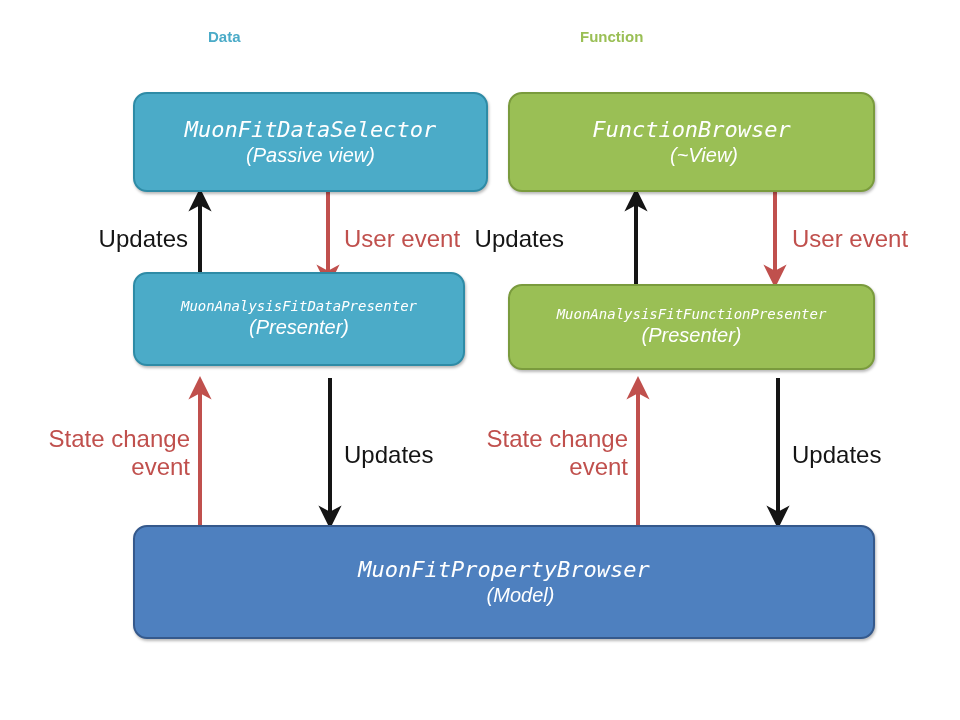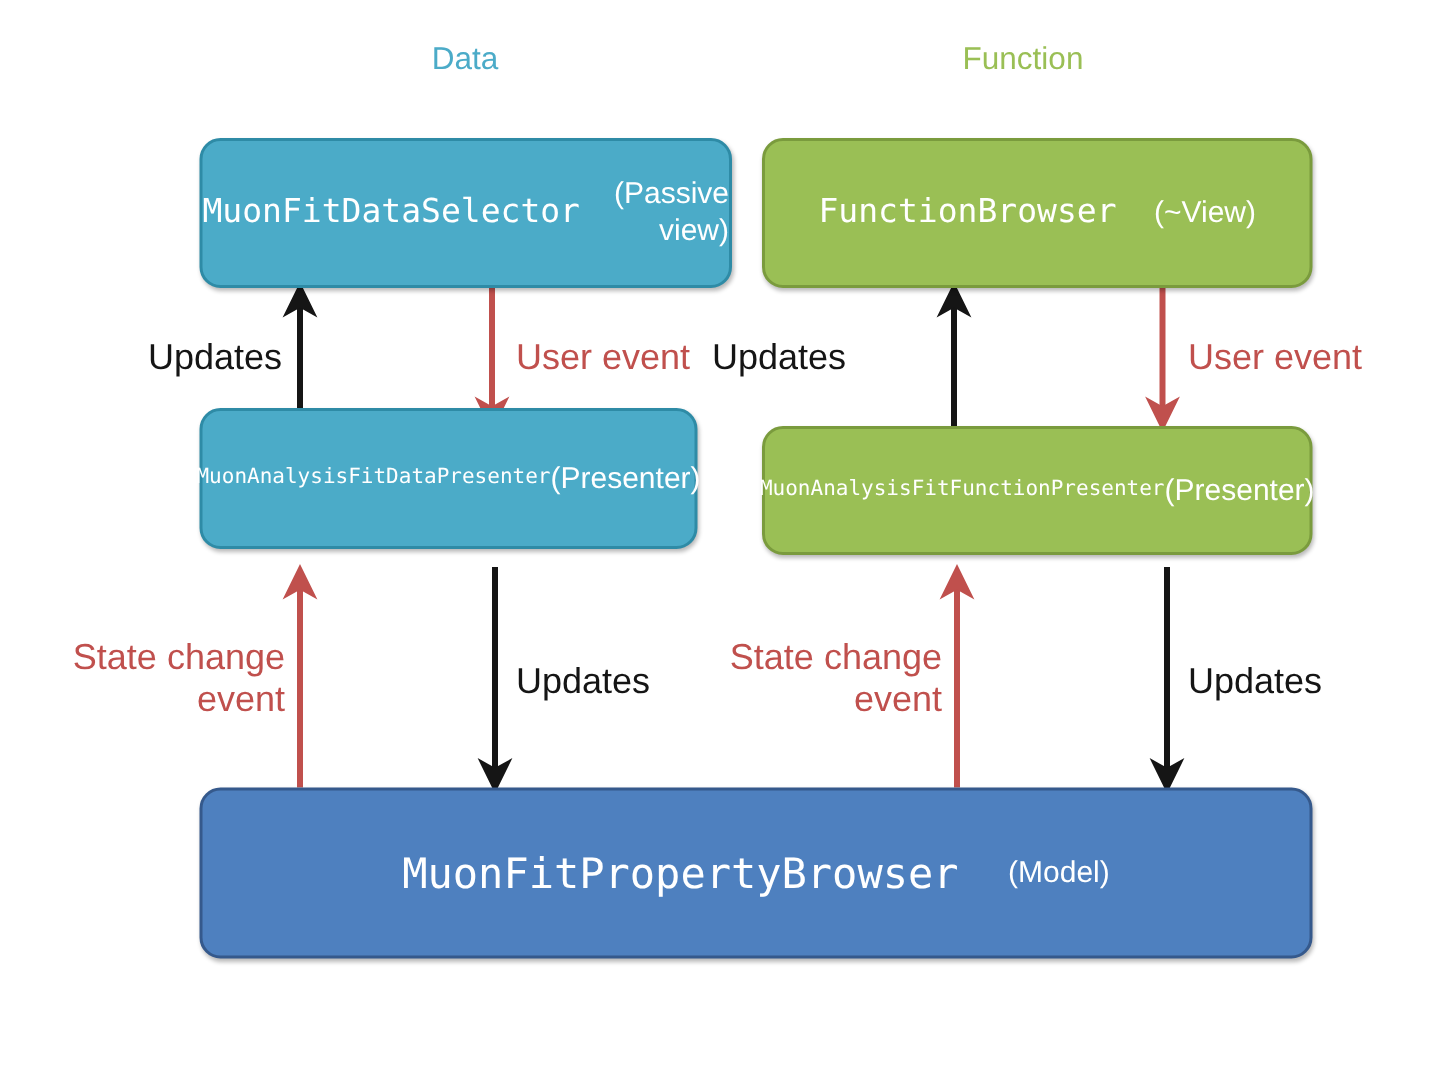--- a/index.html
+++ b/index.html
@@ -19,23 +19,23 @@
   #canvas {
     position: absolute;
     left: 0; top: 0;
     width: 960px;
     height: 720px;
   }
 
   
   .col-heading {
     position: absolute;
-    font-size: 21px;
-    font-weight: normal;
-    text-align: center;
+    font-size: 15px;
+    font-weight: bold;
+    text-align: left;
     white-space: nowrap;
   }
   #heading-data {
     left: 208px;
     top: 28px;
     width: 204px;
     color: #4BABC8;
   }
   #heading-function {
     left: 580px;
@@ -45,26 +45,27 @@
   }
 
   
   .node {
     position: absolute;
     box-sizing: border-box;
     border-radius: 14px;
     border-style: solid;
     border-width: 2px;
     display: flex;
-    flex-direction: row;
+    flex-direction: column;
     align-items: center;
     justify-content: center;
     color: #ffffff;
     text-align: right;
     box-shadow: 1px 2px 3px rgba(0,0,0,0.28);
+    font-style: italic;
   }
   .node .cls {
     font-family: "DejaVu Sans Mono", "Liberation Mono", monospace;
     line-height: 1.25;
     letter-spacing: 0px;
   }
   .node .role {
     font-family: "Liberation Sans", sans-serif;
     line-height: 1.25;
   }
@@ -94,21 +95,21 @@
 
   #node-function-presenter {
     left: 508px; top: 284px; width: 367px; height: 86px;
   }
   #node-function-presenter .cls  { font-size: 14px; }
   #node-function-presenter .role { font-size: 20px; }
 
   #node-property-browser {
     left: 133px; top: 525px; width: 742px; height: 114px;
   }
-  #node-property-browser .cls  { font-size: 28px; }
+  #node-property-browser .cls  { font-size: 22px; }
   #node-property-browser .role { font-size: 20px; margin-left: 33px; }
 
   
   .arrow-label {
     position: absolute;
     font-size: 24px;
     line-height: 1.18;
     white-space: pre-line;
   }
   .arrow-label.black { color: #151515; }

